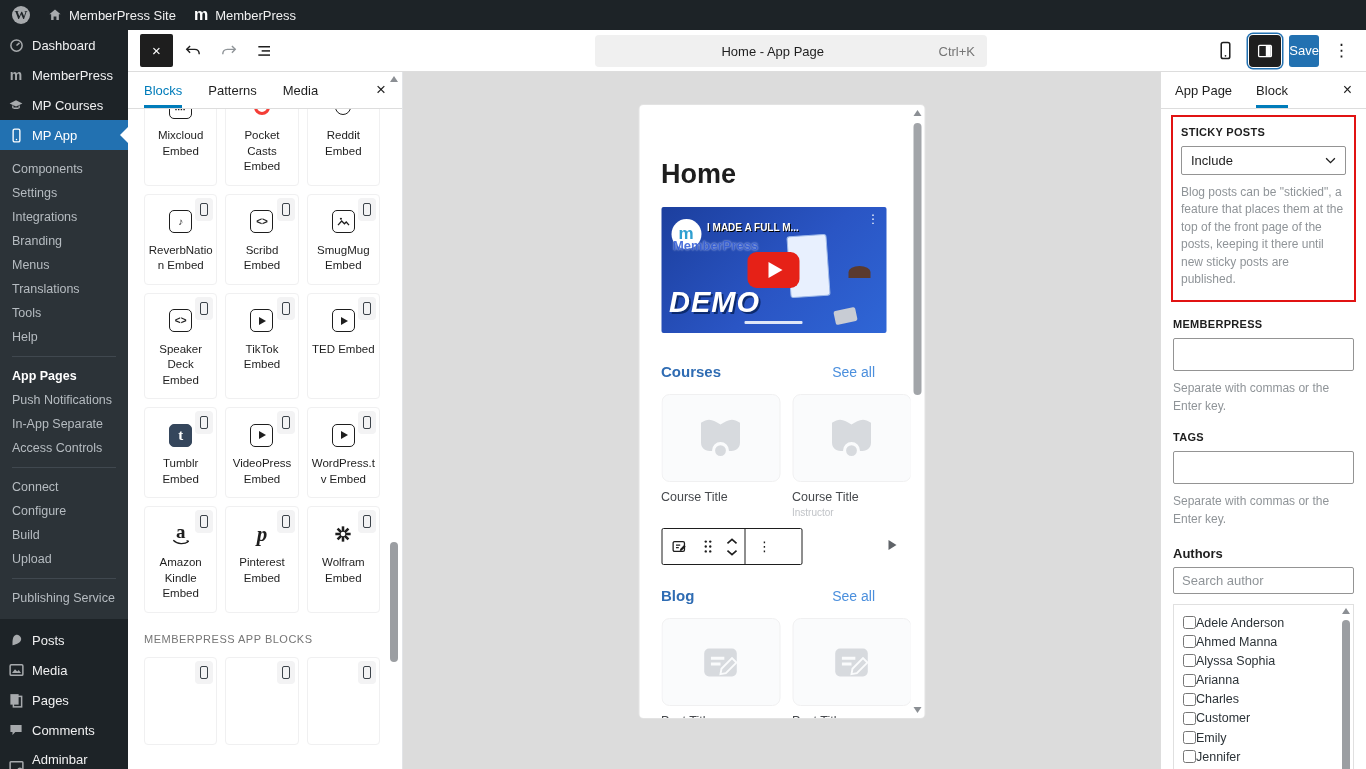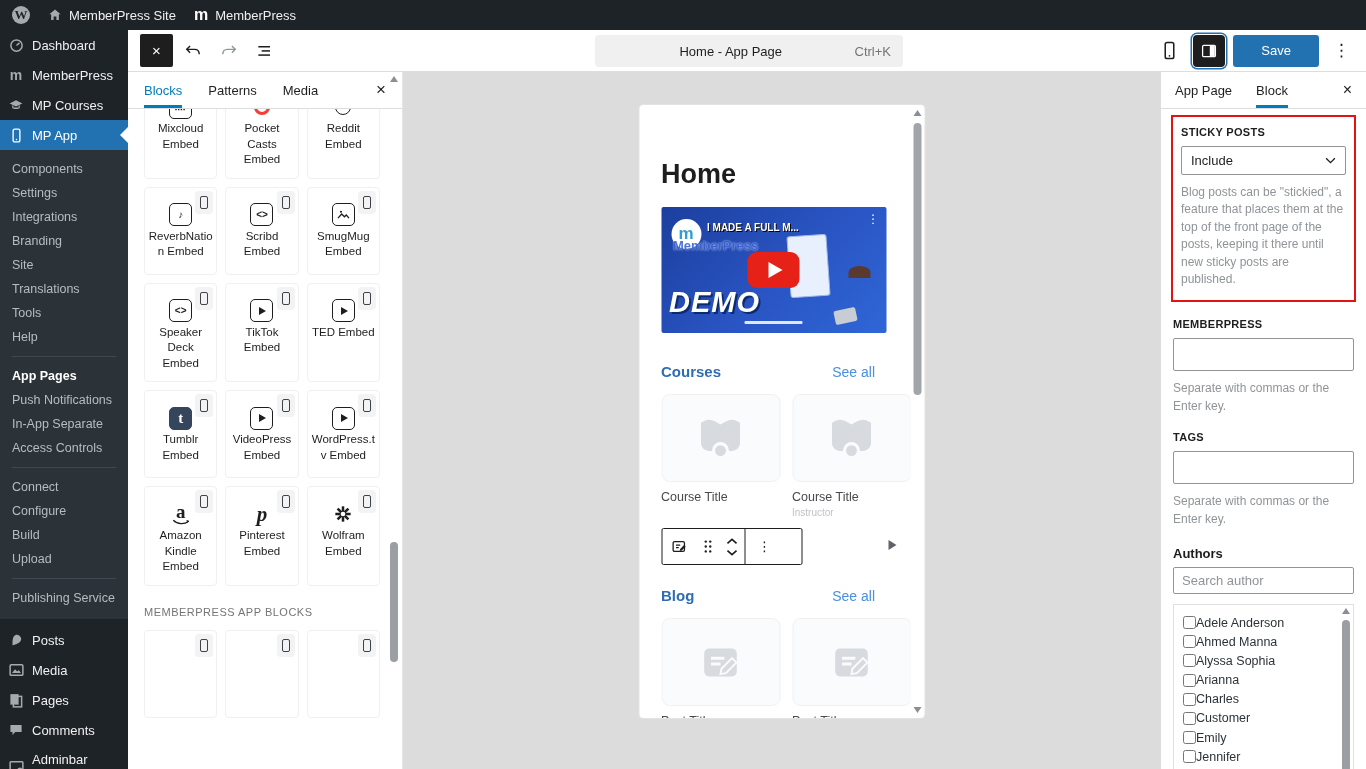--- a/index.html
+++ b/index.html
@@ -27,41 +27,41 @@
   .submenu { background:#2c3338; padding:7px 0 9px; }
   .sub-item { padding:5px 12px; color:#b6bcc1; cursor:pointer; font-size:12.5px; }
   .sub-item.current { color:#fff; font-weight:700; }
   .sub-div { height:1px; background:#40484f; margin:7px 12px; }
 
   
   .editor { flex:1; display:flex; flex-direction:column; min-width:0; }
   .ed-header { height:42px; background:#fff; border-bottom:1px solid #ddd; display:flex; align-items:center; position:relative; z-index:10; }
   .xbtn { width:33px; height:33px; background:#1e1e1e; color:#fff; border:none; border-radius:2px; margin-left:12px; font-size:15px; cursor:pointer; }
   .hbtn { width:32px; height:32px; background:none; border:none; color:#1e1e1e; margin-left:4px; cursor:pointer; display:flex; align-items:center; justify-content:center; }
-  .docbar { position:absolute; left:467px; width:308px; height:32px; top:5px; background:#f0f0f0; border-radius:4px; display:flex; align-items:center; padding:0 12px; cursor:pointer; }
+  .docbar { position:absolute; left:467px; width:392px; height:32px; top:5px; background:#f0f0f0; border-radius:4px; display:flex; align-items:center; padding:0 12px; cursor:pointer; }
   .docbar .title { flex:1; text-align:center; font-size:13px; color:#1e1e1e; }
   .docbar .kbd { font-size:13px; color:#757575; }
   .hd-right { margin-left:auto; display:flex; align-items:center; gap:8px; padding-right:10px; }
   .toggle-on { width:32px; height:32px; background:#1e1e1e; border-radius:4px; display:flex; align-items:center; justify-content:center; box-shadow:0 0 0 1px #fff, 0 0 0 2.5px #2271b1; cursor:pointer; }
-  .savebtn { background:#2271b1; color:#fff; border:none; border-radius:3px; height:32px; padding:0 28px; font-size:13px; cursor:pointer; }
+  .savebtn { background:#2271b1; color:#fff; border:none; border-radius:3px; height:32px; padding:0 0; font-size:13px; cursor:pointer; }
   .kebab { font-size:17px; color:#1e1e1e; background:none; border:none; cursor:pointer; padding:4px 6px; }
 
   .ed-body { flex:1; display:flex; min-height:0; }
 
   
   .inserter { width:275px; flex-shrink:0; background:#fff; border-right:1px solid #e2e4e7; display:flex; flex-direction:column; position:relative; }
   .ins-tabs { height:37px; border-bottom:1px solid #ddd; display:flex; align-items:stretch; padding:0 16px; gap:26px; flex-shrink:0; }
   .ins-tab { display:flex; align-items:center; font-size:13px; color:#1e1e1e; cursor:pointer; }
   .ins-tab.active { color:#007cba; box-shadow:inset 0 -3px 0 #007cba; }
   .ins-close { margin-left:auto; align-self:center; font-size:17px; color:#1e1e1e; background:none; border:none; cursor:pointer; }
   .ins-scroll { flex:1; overflow:hidden; position:relative; padding:0 22px 0 16px; }
   .bgrid { display:grid; grid-template-columns:repeat(3,1fr); gap:8px; }
   .bgrid.first { margin-top:-30px; }
   .bgrid.more { margin-top:8px; }
-  .bcard { position:relative; background:#fff; border:1px solid #f0f0f1; border-radius:4px; padding:13px 3px 10px; display:flex; flex-direction:column; align-items:center; min-height:88px; cursor:pointer; }
+  .bcard { position:relative; background:#fff; border:1px solid #f0f0f1; border-radius:4px; padding:13px 3px 10px; display:flex; flex-direction:column; align-items:center; gap:7px; min-height:88px; cursor:pointer; }
   .blabel { font-size:11.5px; color:#1e1e1e; text-align:center; line-height:1.35; word-break:break-word; }
   .ph-badge { position:absolute; top:3px; right:3px; width:18px; height:23px; background:#f3f3f4; border-radius:4px; display:flex; align-items:center; justify-content:center; }
   .ph-badge i { width:8px; height:13px; border:1.5px solid #3c434a; border-radius:2px; display:block; }
   .bic { height:28px; display:flex; align-items:center; justify-content:center; }
   .sq { width:23px; height:23px; border:1.6px solid #1e1e1e; border-radius:5px; display:flex; align-items:center; justify-content:center; font-size:10px; font-weight:700; color:#1e1e1e; }
   .sq .tri { width:0; height:0; border-left:7px solid #1e1e1e; border-top:4.5px solid transparent; border-bottom:4.5px solid transparent; margin-left:2px; }
   .sq-tumblr { background:#35465c; border-color:#35465c; color:#fff; font-family:"Liberation Serif",serif; font-size:15px; }
   .circ-r { width:16px; height:16px; border:3.5px solid #f43e37; border-radius:50%; }
   .circ-o { width:16px; height:16px; border:1.6px solid #1e1e1e; border-radius:50%; }
   .amz { font-family:"Liberation Serif",serif; font-weight:700; font-size:19px; line-height:.8; display:flex; flex-direction:column; align-items:center; }
@@ -189,21 +189,21 @@
           </svg>
         </span>
       <span>MP App</span>
     </div>
 
     <div class="submenu">
       <div class="sub-item">Components</div>
       <div class="sub-item">Settings</div>
       <div class="sub-item">Integrations</div>
       <div class="sub-item">Branding</div>
-      <div class="sub-item">Site</div>
+      <div class="sub-item">Menus</div>
       <div class="sub-item">Translations</div>
       <div class="sub-item">Tools</div>
       <div class="sub-item">Help</div>
       <div class="sub-div"></div>
       <div class="sub-item current">App Pages</div>
       <div class="sub-item">Push Notifications</div>
       <div class="sub-item">In-App Separate</div>
       <div class="sub-item">Access Controls</div>
       <div class="sub-div"></div>
       <div class="sub-item">Connect</div>

